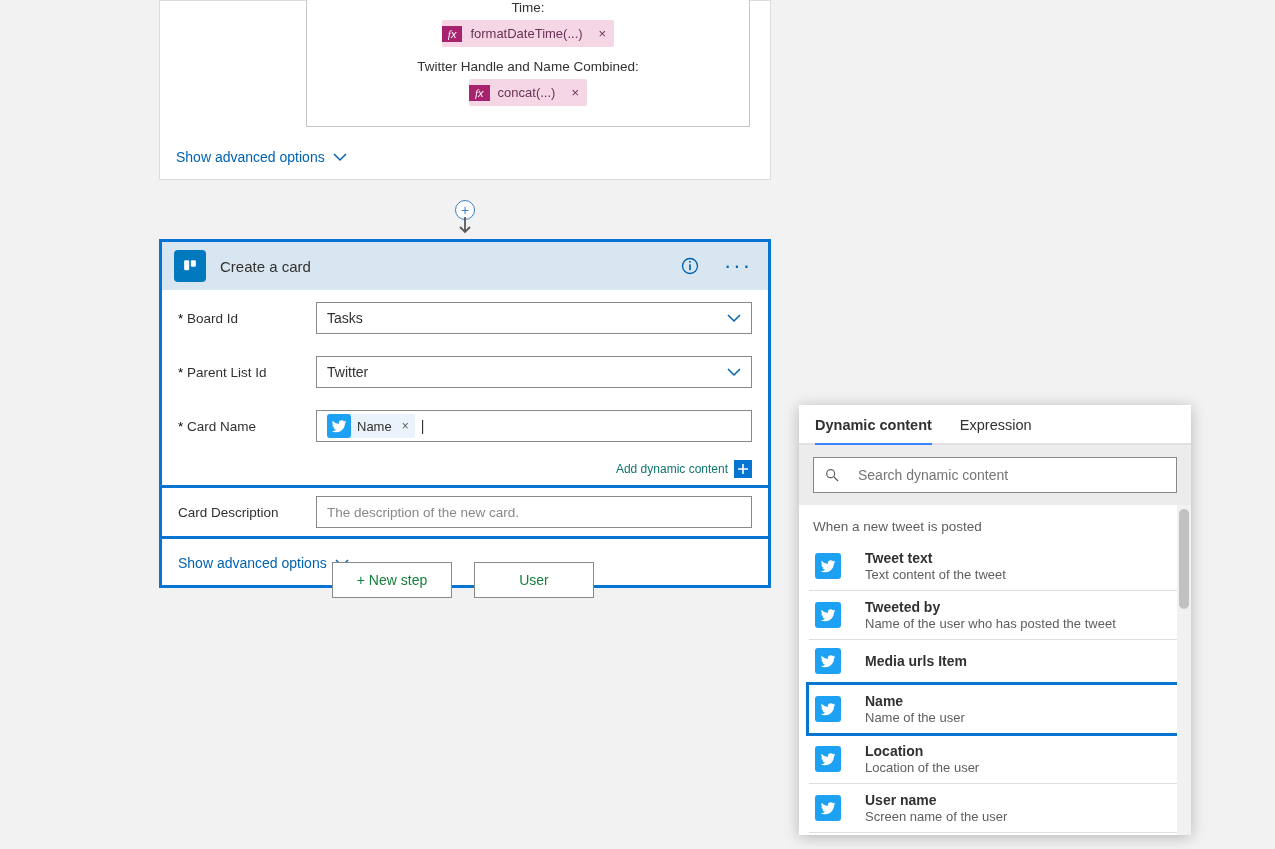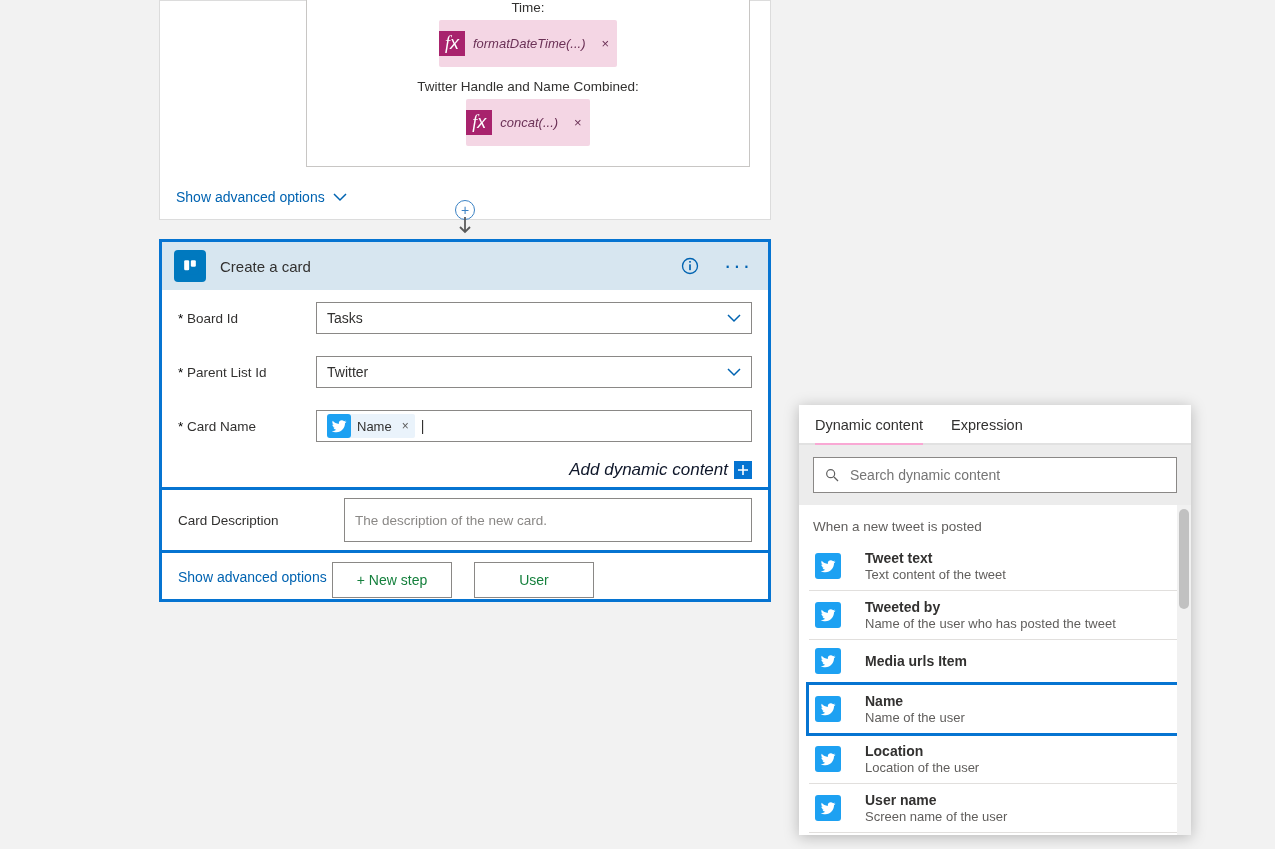--- a/index.html
+++ b/index.html
@@ -34,24 +34,24 @@
     display: inline-flex; align-items: center;
     background: #f4d6e4;
     color: #6b3156;
     font-size: 13px;
     border-radius: 2px;
     overflow: hidden;
   }
   .fx-badge {
     background: #a8236d; color: #fff;
     font-style: italic; font-family: Georgia, serif;
-    font-size: 18px;
+    font-size: 11px;
     padding: 2px 6px;
   }
-  .fx-text { padding: 16px 8px; font-style: italic; }
+  .fx-text { padding: 6px 8px; }
   .fx-close { padding: 0 8px; cursor: pointer; color:#6b3156; }
 
   .show-advanced {
     color: #0063b1; font-size: 14px;
     padding: 14px 16px;
     display: flex; align-items: center; gap: 8px;
     cursor: pointer;
     text-align: right;
   }
   .chev { color:#0063b1; }
@@ -146,37 +146,36 @@
   .dyn-token .tname { padding: 2px 4px 2px 2px; }
   .dyn-token .tok-x { padding:0 6px; cursor:pointer; color:#5a5a5a; font-size:12px;}
   .cursor-caret { color:#323130; }
 
   .add-dyn-row {
     display:flex; justify-content:flex-end; align-items:center;
     gap:6px;
     margin: -4px 0 10px 0;
     padding-right: 0px;
   }
-  .add-dyn-link { color:#0f172a; font-size:17px; cursor:pointer; text-decoration:underline; text-decoration-color: transparent; font-style: italic;}
+  .add-dyn-link { color:#0f766e; font-size:12px; cursor:pointer; text-decoration:underline; text-decoration-color: transparent;}
   .add-dyn-btn {
     width:18px; height:18px; background:#0674d1; color:#fff;
     display:flex; align-items:center; justify-content:center;
     font-size:14px; cursor:pointer;
   }
 
   .desc-wrap {
     border: 3px solid #0674d1;
     margin: -3px -19px 6px -19px;
     padding: 8px 16px;
     background:#fff;
   }
   .desc-wrap .field-input {
     border:1px solid #8a8886;
-    height:44px;
-    margin-left:28px;
+    height:32px;
   }
   .placeholder { color:#8a8886; font-size:13.5px; }
 
   
   .bottom-actions {
     position:absolute;
     left: 332px; top: 562px;
     display:flex; gap:22px;
   }
   .btn {
@@ -202,38 +201,38 @@
     padding: 12px 16px 0 16px;
     border-bottom: 2px solid #e1e1e1;
     font-size:14.5px;
   }
   .tab {
     padding-bottom: 10px;
     cursor:pointer;
     color:#323130;
   }
   .tab.active {
-    font-weight:400;
-    border-bottom: 2px solid #f9a8d4;
+    font-weight:700;
+    border-bottom: 2px solid #3b82f6;
     margin-bottom:-2px;
   }
   .flyout-searchwrap {
     background:#ececec;
     padding: 12px 14px;
   }
   .search-box {
     background:#fff;
     border:1px solid #8a8886;
     height:36px;
     display:flex; align-items:center;
     padding:0 10px;
     gap:10px;
   }
   .search-box input {
-    border:none; outline:none; flex:1; font-size:14px;
+    border:none; outline:none; flex:1; font-size:14px;margin-left:8px;
   }
   .flyout-inner {
     position:relative;
     height: 330px;
     overflow:hidden;
   }
   .flyout-scroll-track {
     position:absolute; right:0; top:0; bottom:0; width:14px;
     background:#f1f1f1;
   }

